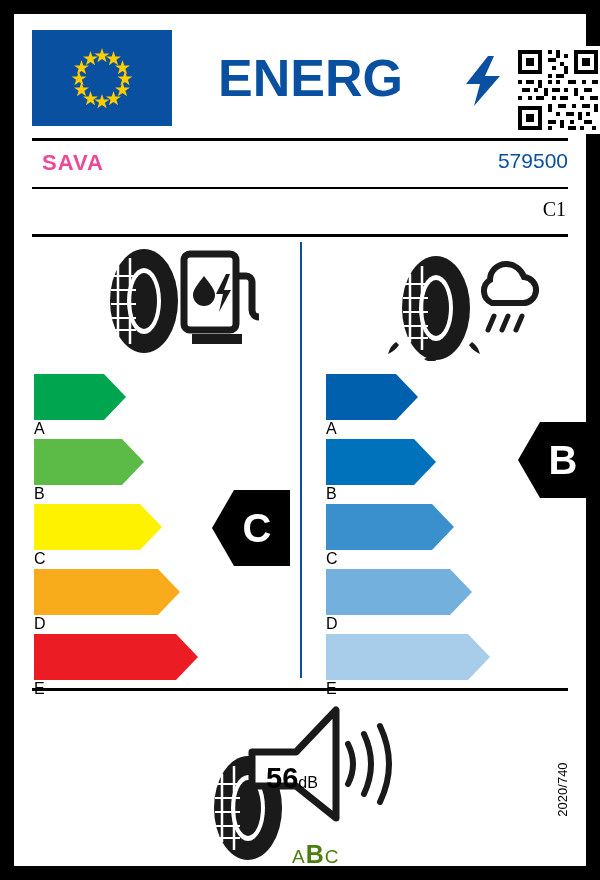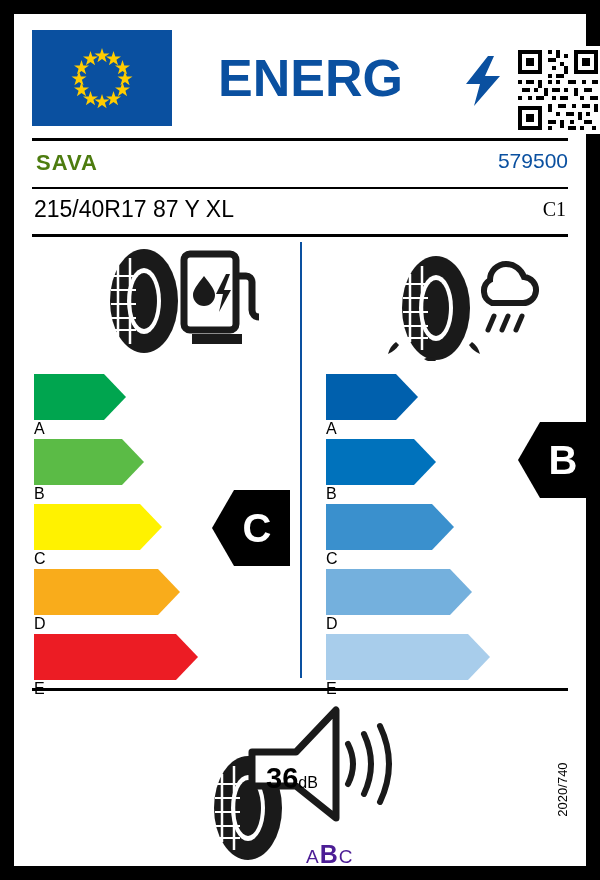--- a/index.html
+++ b/index.html
@@ -69,25 +69,25 @@
   .rule {
     position: absolute;
     background: #000;
   }
   .rule-top { left: 18px; top: 124px; width: 536px; height: 3px; }
   .rule-mid { left: 18px; top: 173px; width: 536px; height: 2px; }
   .rule-bot { left: 18px; top: 220px; width: 536px; height: 3px; }
 
   .brand {
     position: absolute;
-    left: 22px;
+    left: 28px;
     top: 136px;
     font-size: 22px;
     font-weight: bold;
-    color: #4d7c0f;
+    color: #ec4899;
     letter-spacing: 1px;
   }
   .code {
     position: absolute;
     right: 18px;
     top: 135px;
     font-size: 21px;
     color: #0a50a0;
   }
   .tyre-size {
@@ -187,24 +187,24 @@
     font-size: 29px;
     font-weight: bold;
     color: #000;
   }
   .noise-db .unit {
     font-size: 16px;
     font-weight: normal;
   }
   .noise-class {
     position: absolute;
-    left: 292px;
+    left: 278px;
     top: 826px;
     font-size: 19px;
-    color: #4c1d95;
+    color: #4d7c0f;
     letter-spacing: 1px;
   }
   .noise-class b { font-size: 25px; }
   .doc-ref-wrap {
     position: absolute;
     right: 14px;
     bottom: 14px;
     width: 18px;
     height: 120px;
   }
@@ -321,21 +321,20 @@
       </svg>
     </div>
   </div>
 
   <div class="rule rule-top"></div>
   <div class="rule rule-mid"></div>
   <div class="rule rule-bot"></div>
 
   <div class="brand">SAVA</div>
   <div class="code">579500</div>
-  <div class="tyre-size">215/40R17 87 Y XL</div>
   <div class="class-code">C1</div>
 
   <div class="v-divider"></div>
   <div class="rule rule-lower"></div>
 
   <div class="pic-fuel">
     <svg width="170" height="110" viewBox="0 0 170 110">
 
       <g>
         <ellipse cx="52" cy="55" rx="34" ry="52" fill="#1a1a1a"></ellipse>
@@ -506,21 +505,21 @@
 
       <g fill="none" stroke="#1a1a1a" stroke-width="6" stroke-linecap="round">
         <path d="M148 40 q10 20 0 40"></path>
         <path d="M164 30 q14 30 0 60"></path>
         <path d="M180 22 q18 38 0 76"></path>
       </g>
     </svg>
   </div>
 
   <div class="noise-db">
-    <span>36</span><span class="unit">dB</span>
+    <span>56</span><span class="unit">dB</span>
   </div>
 
   <div class="noise-class">
     <span>A</span><b>B</b><span>C</span>
   </div>
 
   <div class="doc-ref-wrap">
     <div class="doc-ref-inner">2020/740</div>
   </div>
 

